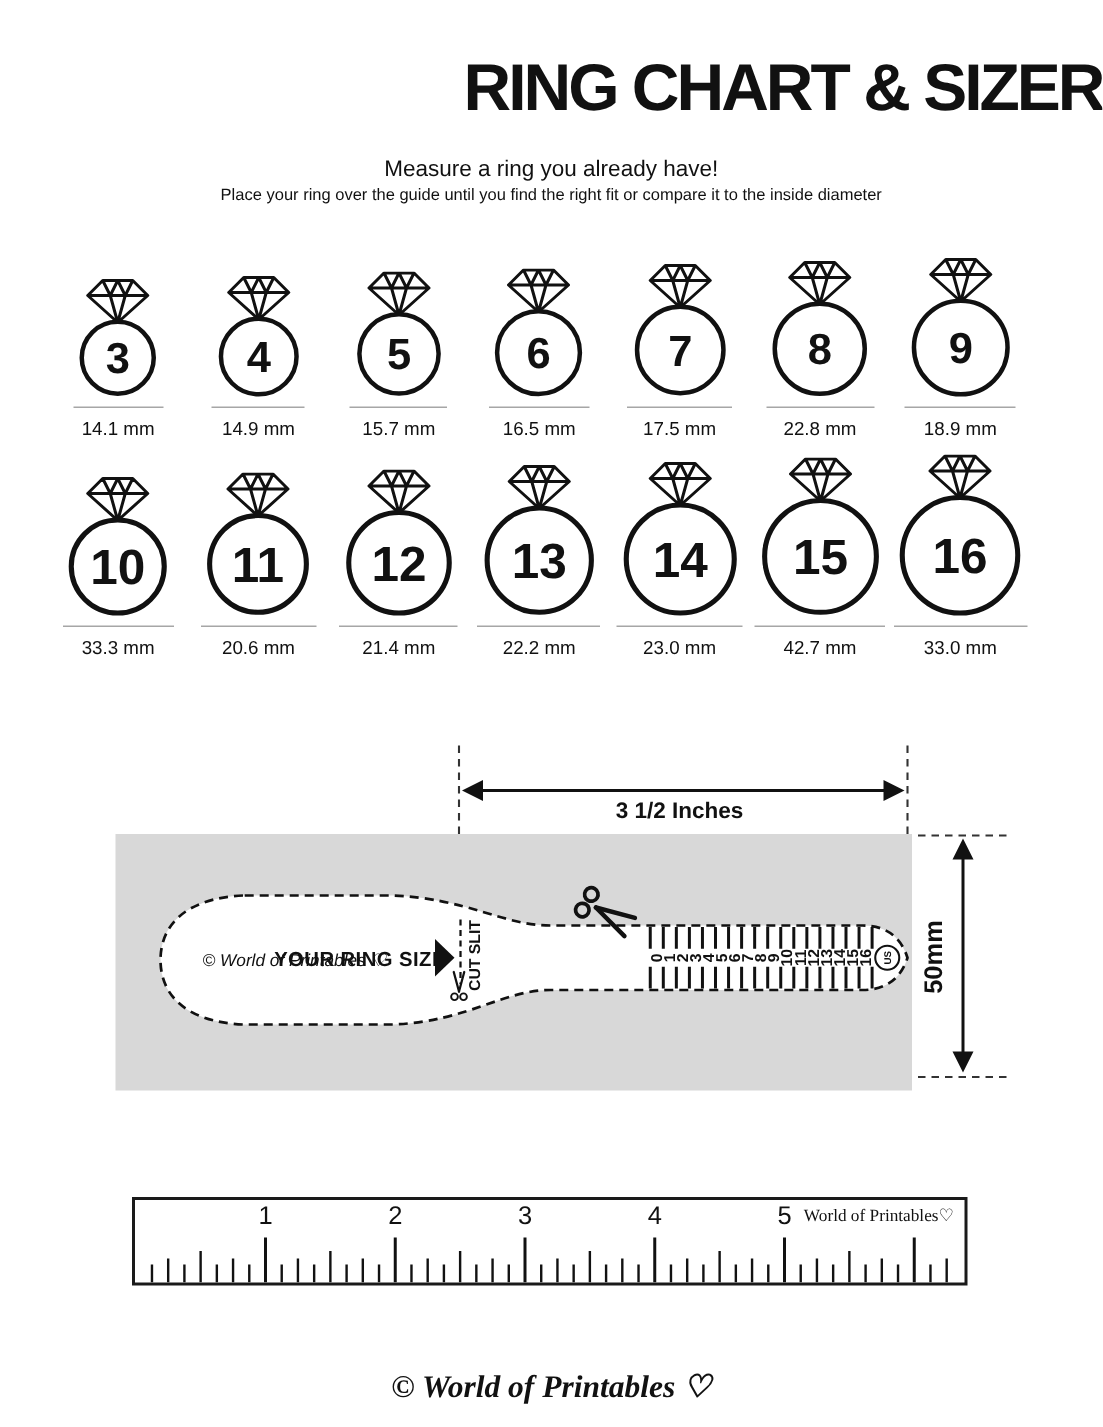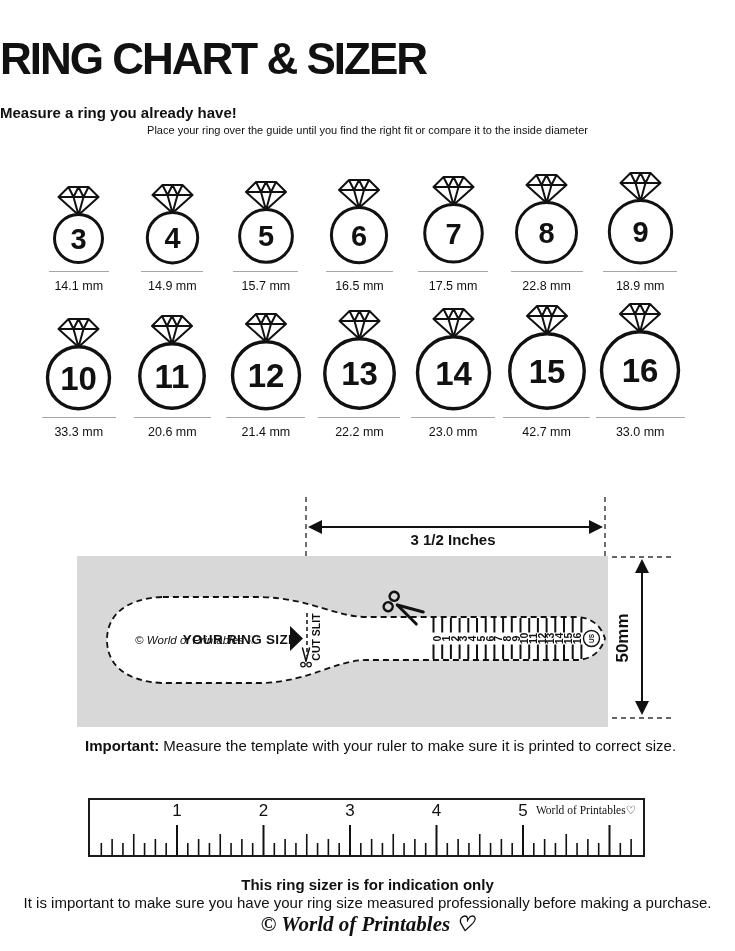--- a/index.html
+++ b/index.html
@@ -1,18 +1,18 @@
 <!DOCTYPE html>
 <html style="--ink: #111111; --panel: #d8d8d8; --underline: #a6a6a6;"><head>
 <meta charset="utf-8">
 <style>
   html,body{margin:0;padding:0;background:#ffffff;}
   .page{position:relative;width:735px;height:951px;background:#fff;font-family:"Liberation Sans",sans-serif;color:#111;overflow:hidden;}
-  .page-title{position:absolute;top:34px;left:0;width:100%;margin:0;text-align:left;font-size:44px;font-weight:bold;letter-spacing:-2px;}
-  .intro-bold{position:absolute;top:104px;left:0;width:100%;text-align:left;font-weight:bold;font-size:15px;}
+  .page-title{position:absolute;top:34px;left:0;width:100%;margin:0;text-align:right;font-size:44px;font-weight:bold;letter-spacing:-2px;}
+  .intro-bold{position:absolute;top:104px;left:0;width:100%;text-align:center;font-weight:normal;font-size:15px;}
   .intro-line{position:absolute;top:124px;left:0;width:100%;text-align:center;font-size:11px;}
   .ring-row{position:absolute;left:32px;width:655px;display:flex;justify-content:space-between;align-items:flex-end;}
   .row1{top:172px;}
   .row2{top:303px;}
   .ring-cell{width:93.5px;flex:none;display:flex;flex-direction:column;align-items:center;}
   .ring-underline{height:1px;background:var(--underline,#a6a6a6);margin-top:4px;}
   .ring-mm{font-size:12.5px;margin-top:7px;white-space:nowrap;}
   .sizer{position:absolute;left:50px;top:488px;overflow:visible;}
   .sizer text{font-family:"Liberation Sans",sans-serif;}
   .t-bold{font-weight:bold;font-size:15px;fill:#111;}
@@ -289,21 +289,20 @@
           <text transform="translate(473.95000000000005,82.5) rotate(-90)" text-anchor="middle" dy="0.33em" font-size="10.5" font-weight="bold" fill="#111">13</text>
           <text transform="translate(482.65,82.5) rotate(-90)" text-anchor="middle" dy="0.33em" font-size="10.5" font-weight="bold" fill="#111">14</text>
           <text transform="translate(491.35,82.5) rotate(-90)" text-anchor="middle" dy="0.33em" font-size="10.5" font-weight="bold" fill="#111">15</text>
           <text transform="translate(500.05,82.5) rotate(-90)" text-anchor="middle" dy="0.33em" font-size="10.5" font-weight="bold" fill="#111">16</text>
           <circle cx="514.5" cy="82.5" r="8" fill="none" stroke="#111" stroke-width="1.4"></circle>
           <text transform="translate(514.5,82.5) rotate(-90)" text-anchor="middle" dy="0.35em" font-size="6.5" font-weight="bold" fill="#111">US</text>
         </g>
     </g>
   </svg>
 
-  <div class="important"><b>Important:</b><span> Measure the template with your ruler to make sure it is printed to correct size.</span></div>
 
   <div class="ruler">
     <svg width="553" height="55">
         <line x1="11.3125" y1="43" x2="11.3125" y2="55" stroke="#111" stroke-width="1.6"></line>
         <line x1="22.125" y1="39" x2="22.125" y2="55" stroke="#111" stroke-width="1.6"></line>
         <line x1="32.9375" y1="43" x2="32.9375" y2="55" stroke="#111" stroke-width="1.6"></line>
         <line x1="43.75" y1="34" x2="43.75" y2="55" stroke="#111" stroke-width="1.6"></line>
         <line x1="54.5625" y1="43" x2="54.5625" y2="55" stroke="#111" stroke-width="1.6"></line>
         <line x1="65.375" y1="39" x2="65.375" y2="55" stroke="#111" stroke-width="1.6"></line>
         <line x1="76.1875" y1="43" x2="76.1875" y2="55" stroke="#111" stroke-width="1.6"></line>
@@ -352,17 +351,15 @@
         <line x1="541.125" y1="39" x2="541.125" y2="55" stroke="#111" stroke-width="1.6"></line>
       </svg>
     <span class="ruler-brand">World of Printables♡</span>
   <span class="ruler-num" style="left: 87px;">1</span>
       <span class="ruler-num" style="left: 173.5px;">2</span>
       <span class="ruler-num" style="left: 260px;">3</span>
       <span class="ruler-num" style="left: 346.5px;">4</span>
       <span class="ruler-num" style="left: 433px;">5</span>
     </div>
 
-  <div class="footer-bold">This ring sizer is for indication only</div>
-  <div class="footer-line">It is important to make sure you have your ring size measured professionally before making a purchase.</div>
   <div class="footer-brand">© World of Printables ♡</div>
 
 </div>
 
 </body></html>

